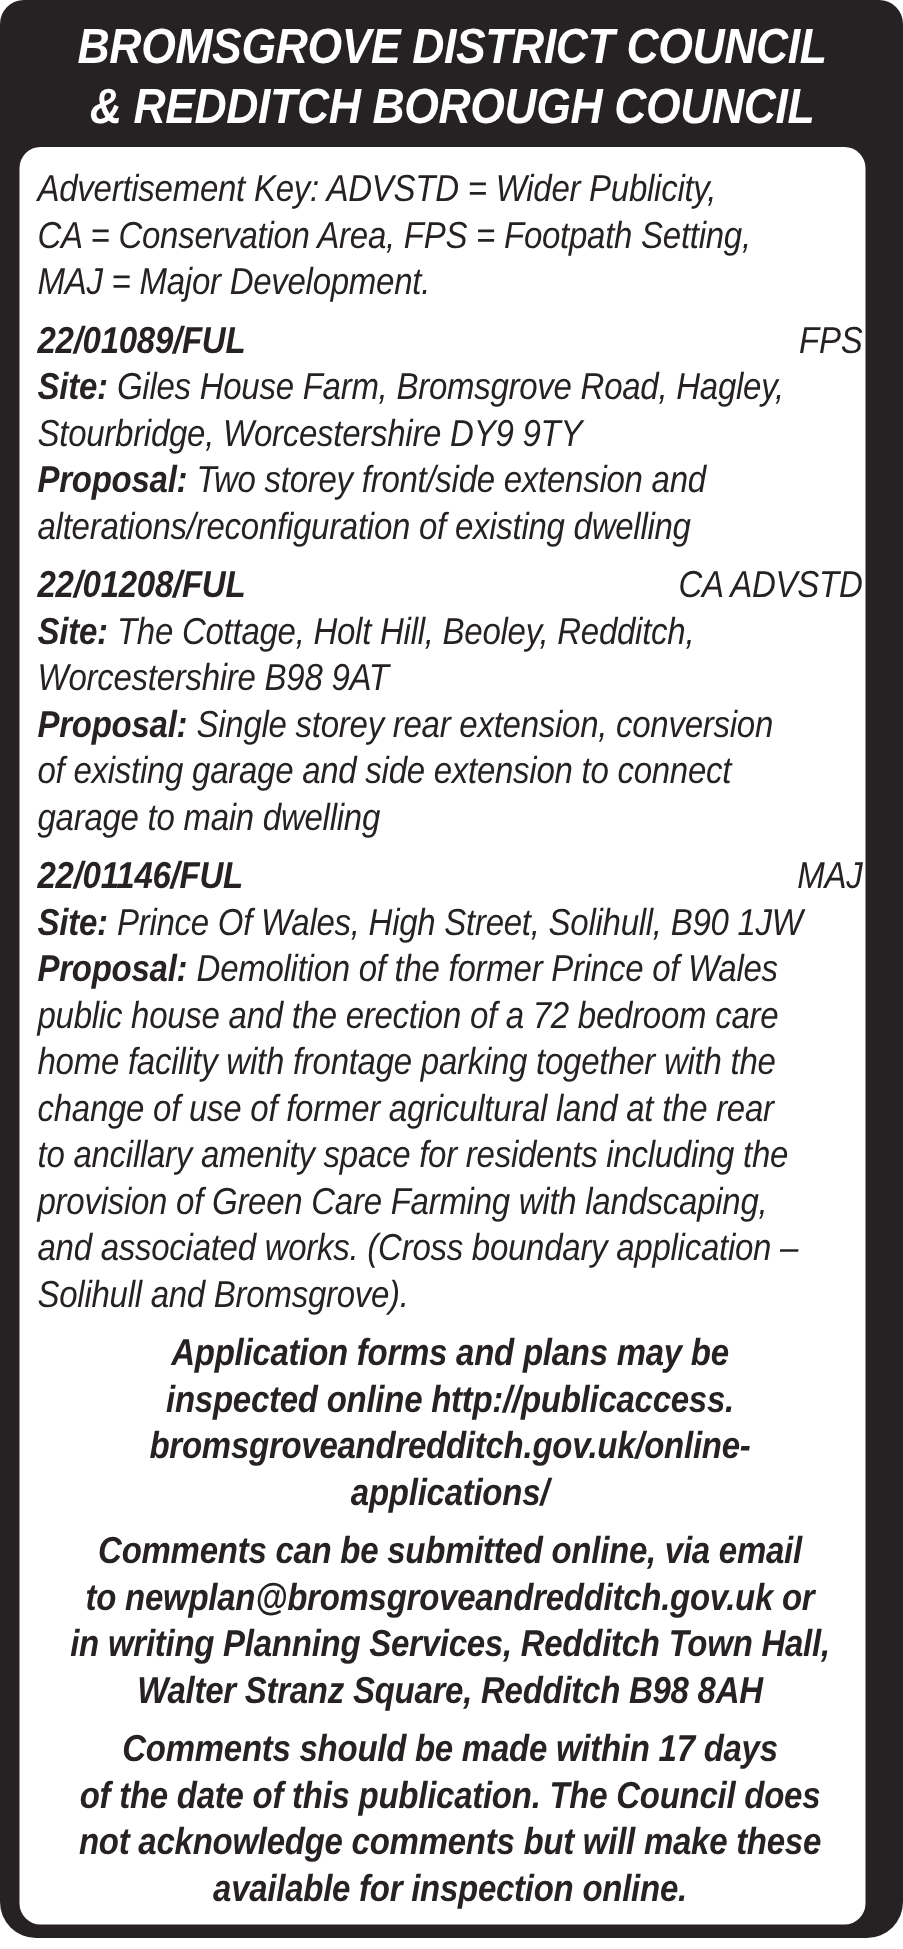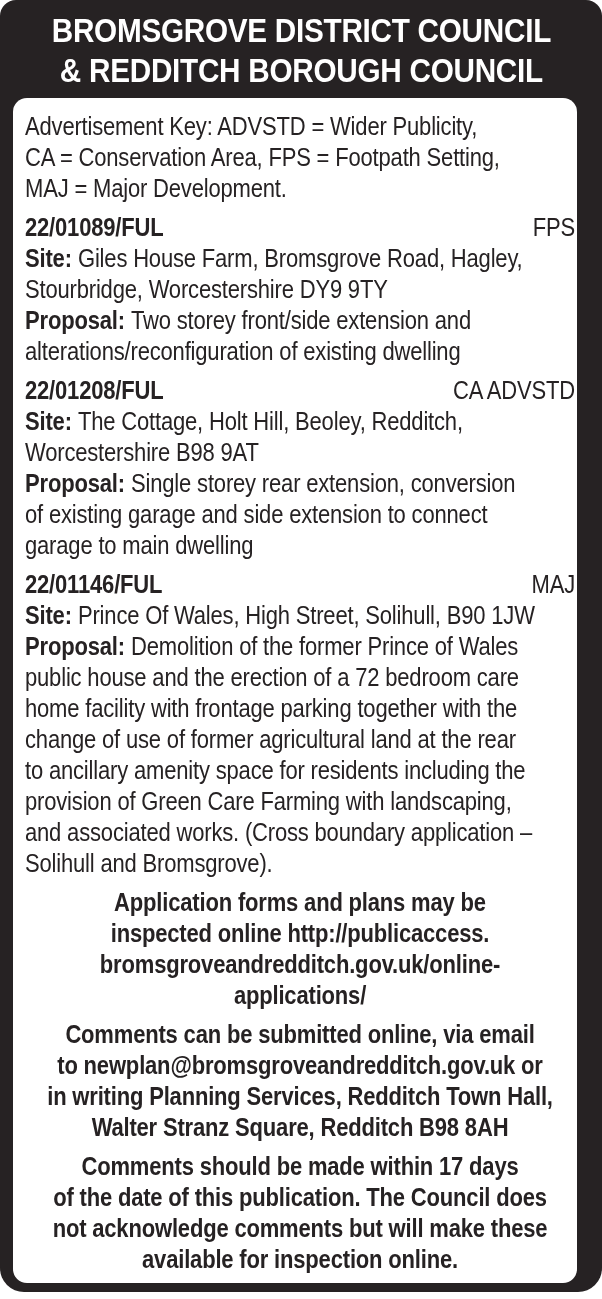--- a/index.html
+++ b/index.html
@@ -7,20 +7,21 @@
     padding: 0;
     background: #ffffff;
     font-family: "Liberation Sans", sans-serif;
   }
   .stage {
     position: relative;
     width: 602px;
     height: 1299px;
     background: #ffffff;
     overflow: hidden;
+    font-style: italic;
   }
   .advert {
     position: absolute;
     left: 0;
     top: 0;
     width: 602px;
     height: 1292px;
     background: #262223;
     border-radius: 16px 16px 24px 24px;
     display: flex;

